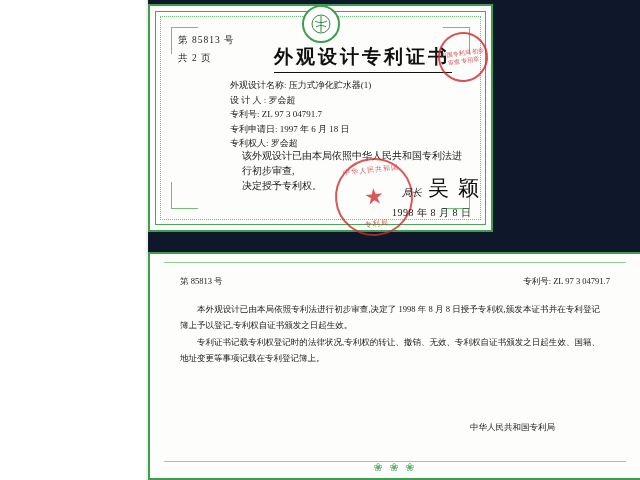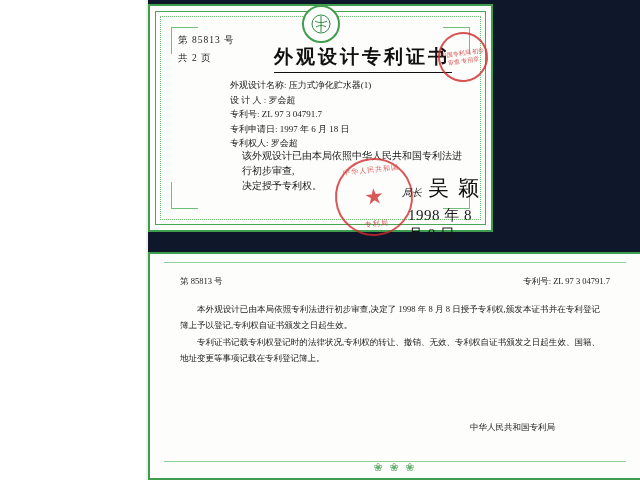--- a/index.html
+++ b/index.html
@@ -61,21 +61,21 @@
   }
   .para .p2{text-indent:0;}
   .director-label{
     position:absolute;left:252px;top:180px;font-size:10px;color:#1a1a1a;font-style:italic;
   }
   .signature{
     position:absolute;left:278px;top:168px;font-size:21px;color:#111;
     font-family:"Liberation Serif", serif;letter-spacing:2px;
   }
   .cert-date{
-    position:absolute;left:258px;top:200px;font-size:15px;color:#1a1a1a;letter-spacing:.5px;
+    position:absolute;left:242px;top:200px;font-size:10px;color:#1a1a1a;letter-spacing:.5px;
   }
   
   .seal{
     position:absolute;left:185px;top:152px;width:74px;height:74px;border-radius:50%;
     border:2.5px solid #d02a2a;color:#d02a2a;opacity:.78;
     display:flex;align-items:center;justify-content:center;
     font-size:8px;text-align:center;line-height:10px;
     transform:rotate(-6deg);
   }
   .seal .star{position:absolute;font-size:22px;line-height:1;color:#d02a2a;}

